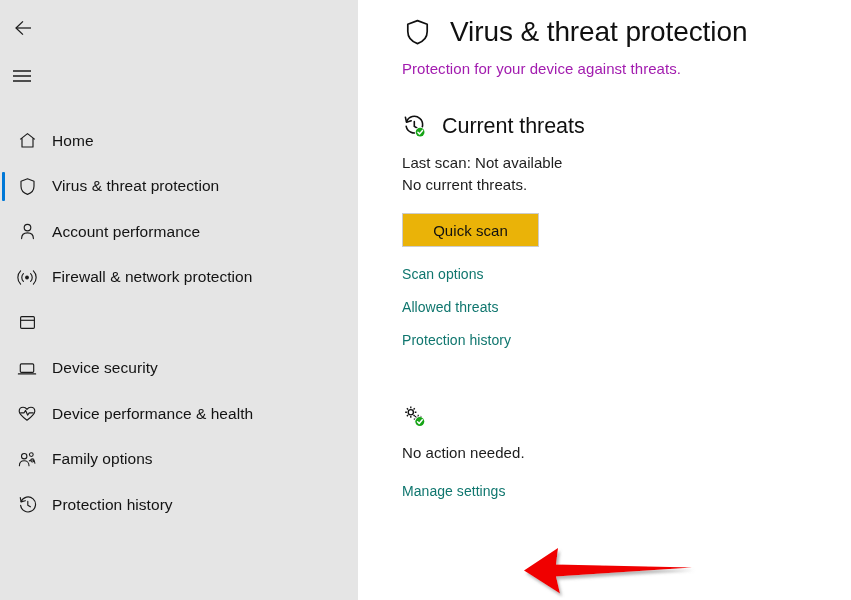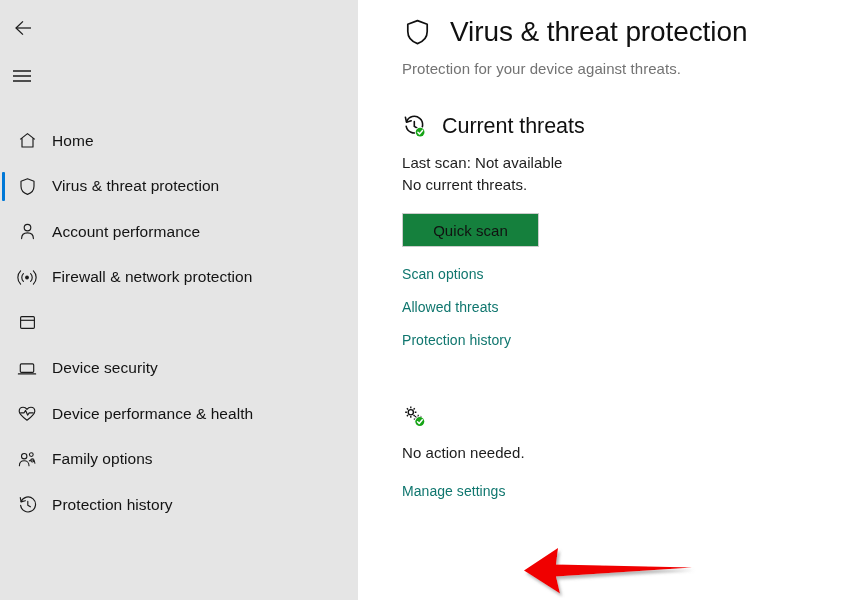--- a/index.html
+++ b/index.html
@@ -98,21 +98,21 @@
   .page-head .hico { display:flex; align-items:center; }
   .page-title {
     font-size: 28px;
     font-weight: 400;
     color: #101010;
     letter-spacing: -0.1px;
     line-height: 1.1;
   }
   .page-sub {
     font-size: 15px;
-    color: #737373;
+    color: #a21caf;
     margin-top: 12px;
     letter-spacing: 0.05px;
   }
 
   .section { margin-top: 37px; }
   .section-head {
     display: flex;
     align-items: center;
     gap: 14px;
     text-align: right;
@@ -134,21 +134,21 @@
   .section-body .line { display: block; }
 
   .btn {
     margin-top: 17px;
     display: inline-flex;
     align-items: center;
     justify-content: center;
     min-width: 137px;
     height: 34px;
     padding: 0 16px;
-    background: #15803d;
+    background: #eab308;
     border: 1px solid #cccccc;
     color: #111111;
     font-family: "Liberation Sans", sans-serif;
     font-size: 15px;
     letter-spacing: 0.05px;
     cursor: default;
   }
 
   .link-list { margin-top: 19px; }
   .link {

